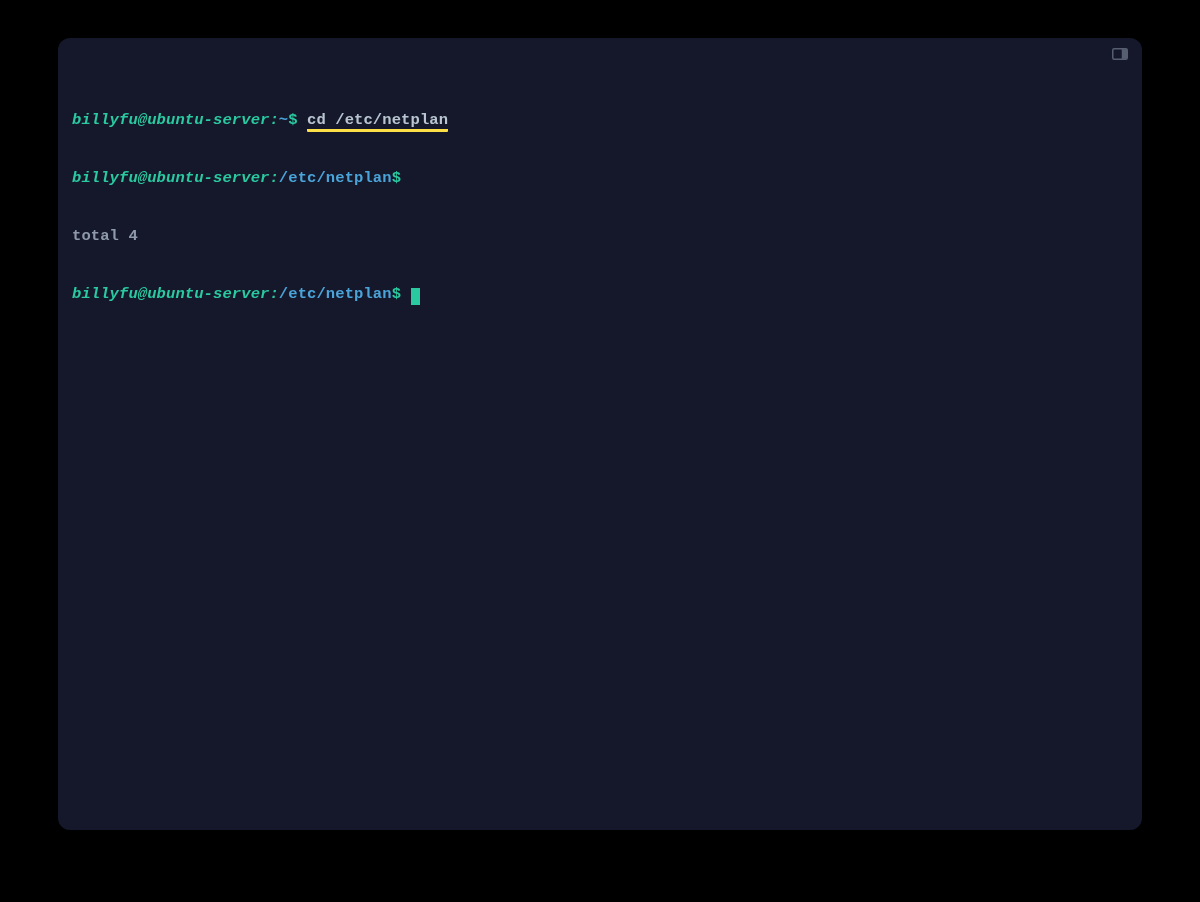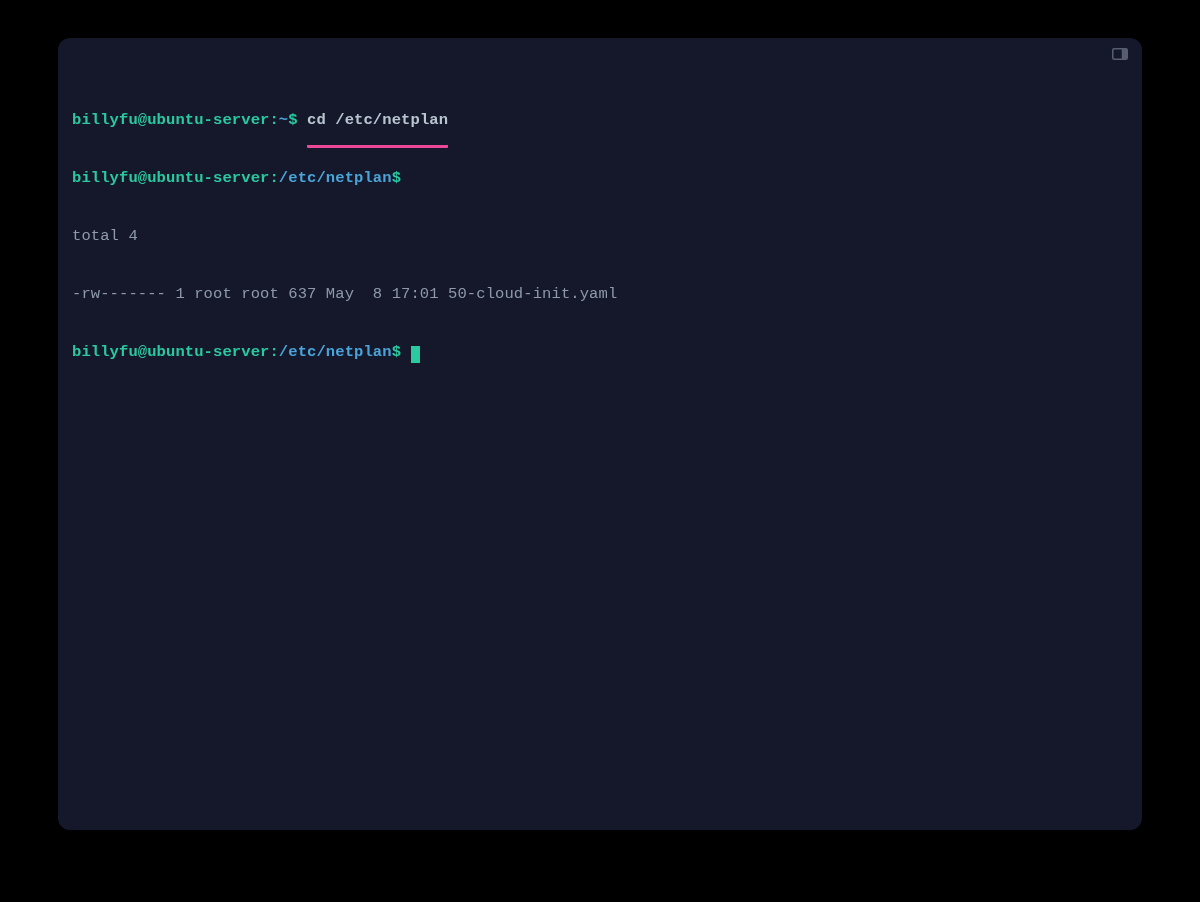--- a/index.html
+++ b/index.html
@@ -44,37 +44,38 @@
       line-height: 1.25;
       white-space: pre;
       font-weight: 600;
       letter-spacing: 0.1px;
     }
     .line {
       display: block;
     }
     .prompt-user {
       color: #2ac9a0;
+      font-style: italic;
     }
     .prompt-path {
       color: #4aa3d9;
     }
     .prompt-symbol {
       color: #2ac9a0;
     }
     .cmd {
       color: #b8c5d0;
     }
     .output {
       color: #8e9aab;
-      font-weight: 400;
+      font-weight: 700;
     }
     .underline {
-      border-bottom: 3px solid #ec4899;
-      padding-bottom: 16px;
+      border-bottom: 3px solid #fde047;
+      padding-bottom: 0px;
       border-radius: 1px;
     }
     .cursor-block {
       display: inline-block;
       width: 9px;
       height: 17px;
       background: #2ac9a0;
       vertical-align: text-bottom;
       margin-left: 1px;
       position: relative;
@@ -90,16 +91,15 @@
       <rect x="0.75" y="0.75" width="14.5" height="10.5" rx="1.5"></rect>
       <line x1="10.5" y1="0.75" x2="10.5" y2="11.25"></line>
       <rect x="11" y="1.2" width="4.2" height="9.6" fill="#8e9aab" stroke="none"></rect>
     </svg>
   </div>
 
   <div class="terminal-content">
     <span class="line"><span class="prompt-user">billyfu@ubuntu-server</span><span class="prompt-user">:</span><span class="prompt-path">~</span><span class="prompt-symbol">$</span><span class="cmd"> </span><span class="cmd underline">cd /etc/netplan</span></span>
     <span class="line"><span class="prompt-user">billyfu@ubuntu-server</span><span class="prompt-user">:</span><span class="prompt-path">/etc/netplan</span><span class="prompt-symbol">$</span></span>
     <span class="line"><span class="output">total 4</span></span>
-    <span class="line"><span class="output">-rw------- 1 root root 637 May  8 17:01 50-cloud-init.yaml</span></span>
     <span class="line"><span class="prompt-user">billyfu@ubuntu-server</span><span class="prompt-user">:</span><span class="prompt-path">/etc/netplan</span><span class="prompt-symbol">$</span><span class="cmd"> </span><span class="cursor-block"></span></span>
   </div>
 </div>
 
 </body></html>

